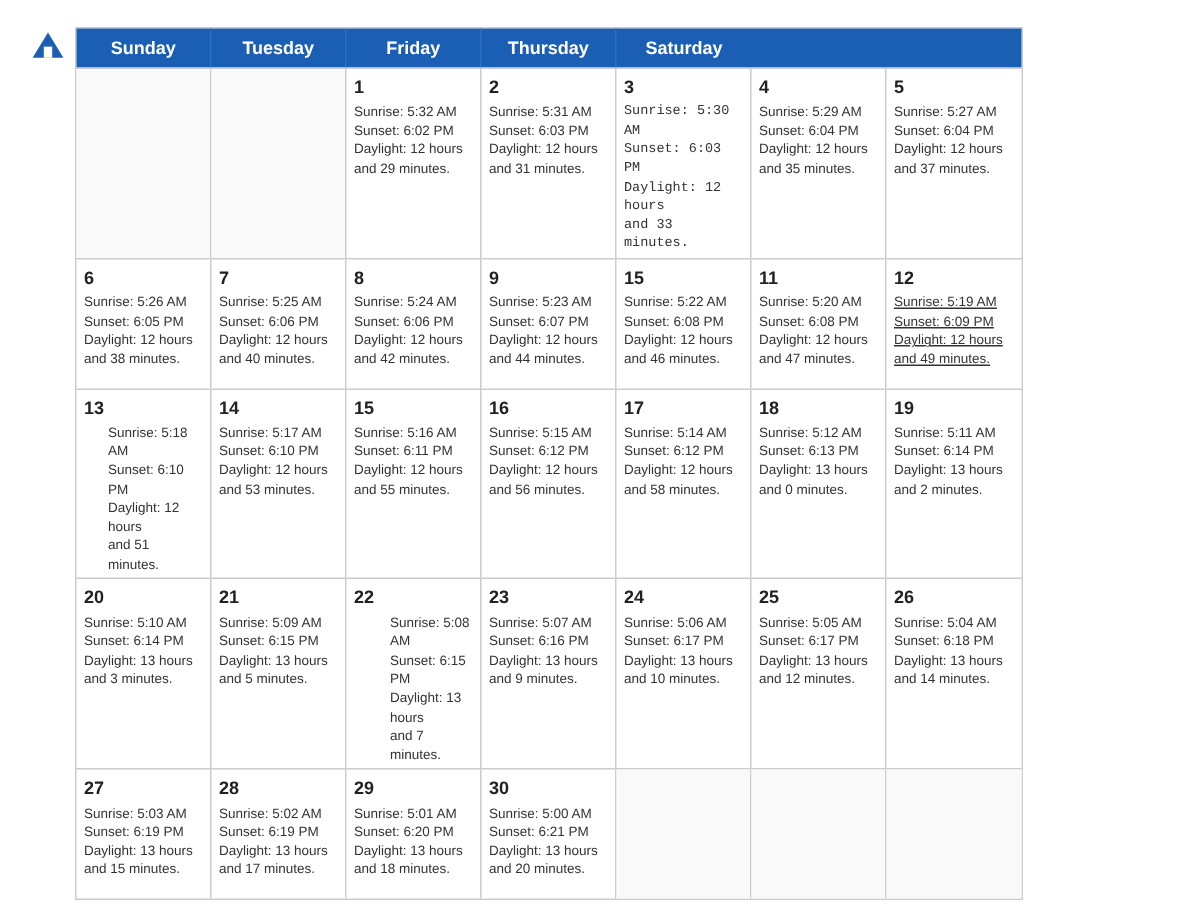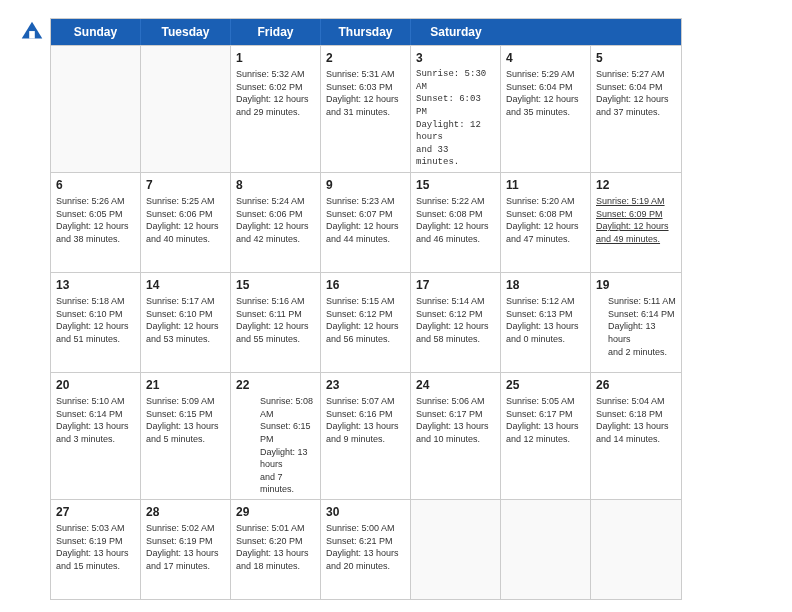--- a/index.html
+++ b/index.html
@@ -231,21 +231,21 @@
             <span class="day-num">12</span>
             <div class="cell-text" style="white-space: pre-line; text-decoration: underline;">Sunrise: 5:19 AM
 Sunset: 6:09 PM
 Daylight: 12 hours
 and 49 minutes.</div>
           </div>
         </div>
         <div class="cal-row">
           <div class="cal-cell">
             <span class="day-num">13</span>
-            <div class="cell-text" style="white-space: pre-line;">Sunrise: 5:18 AM
+            <div class="cell-text" style="white-space: pre-line; margin-left: 16px;">Sunrise: 5:18 AM
 Sunset: 6:10 PM
 Daylight: 12 hours
 and 51 minutes.</div>
           </div>
           <div class="cal-cell">
             <span class="day-num">14</span>
             <div class="cell-text" style="white-space: pre-line;">Sunrise: 5:17 AM
 Sunset: 6:10 PM
 Daylight: 12 hours
 and 53 minutes.</div>
@@ -273,21 +273,21 @@
           </div>
           <div class="cal-cell">
             <span class="day-num">18</span>
             <div class="cell-text" style="white-space: pre-line;">Sunrise: 5:12 AM
 Sunset: 6:13 PM
 Daylight: 13 hours
 and 0 minutes.</div>
           </div>
           <div class="cal-cell">
             <span class="day-num">19</span>
-            <div class="cell-text" style="white-space: pre-line; margin-left: 12px;">Sunrise: 5:11 AM
+            <div class="cell-text" style="white-space: pre-line;">Sunrise: 5:11 AM
 Sunset: 6:14 PM
 Daylight: 13 hours
 and 2 minutes.</div>
           </div>
         </div>
         <div class="cal-row">
           <div class="cal-cell">
             <span class="day-num">20</span>
             <div class="cell-text" style="white-space: pre-line;">Sunrise: 5:10 AM
 Sunset: 6:14 PM

